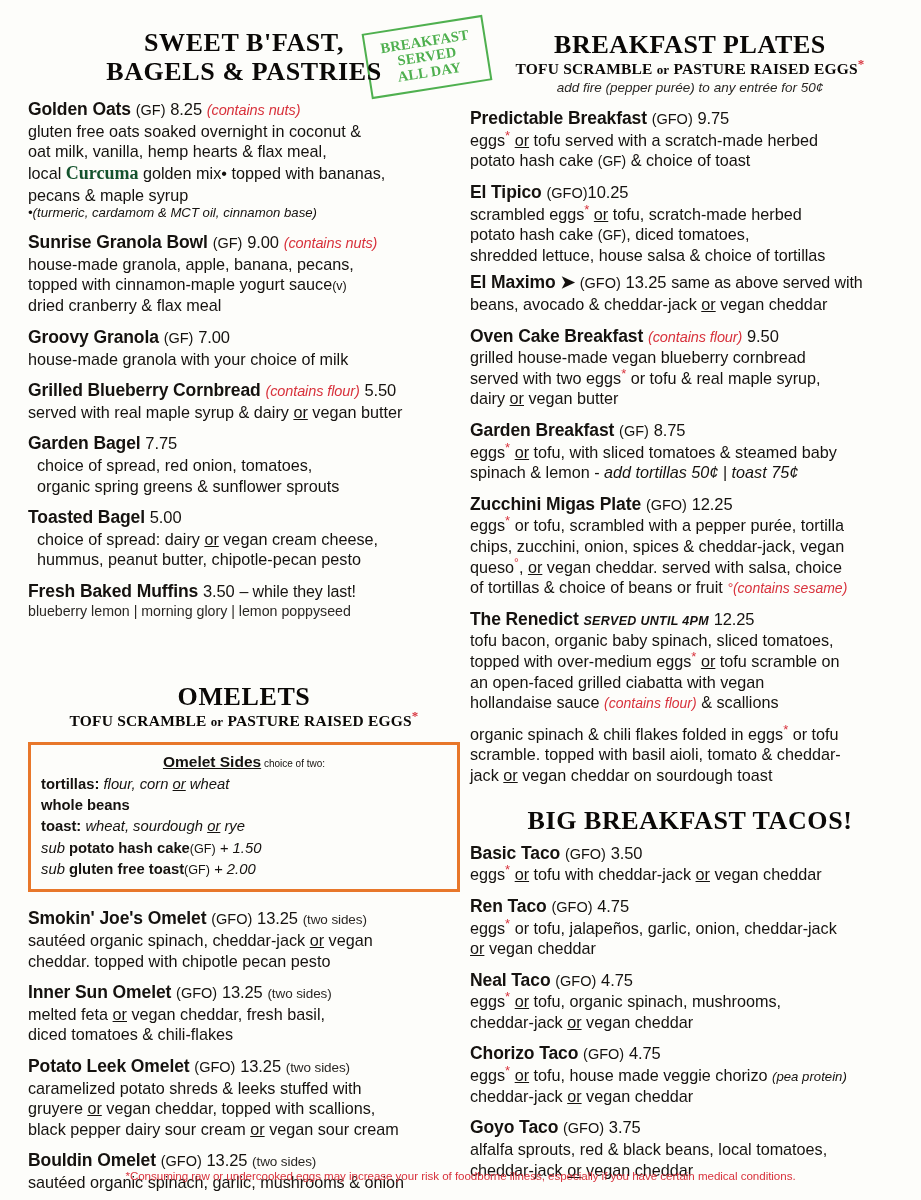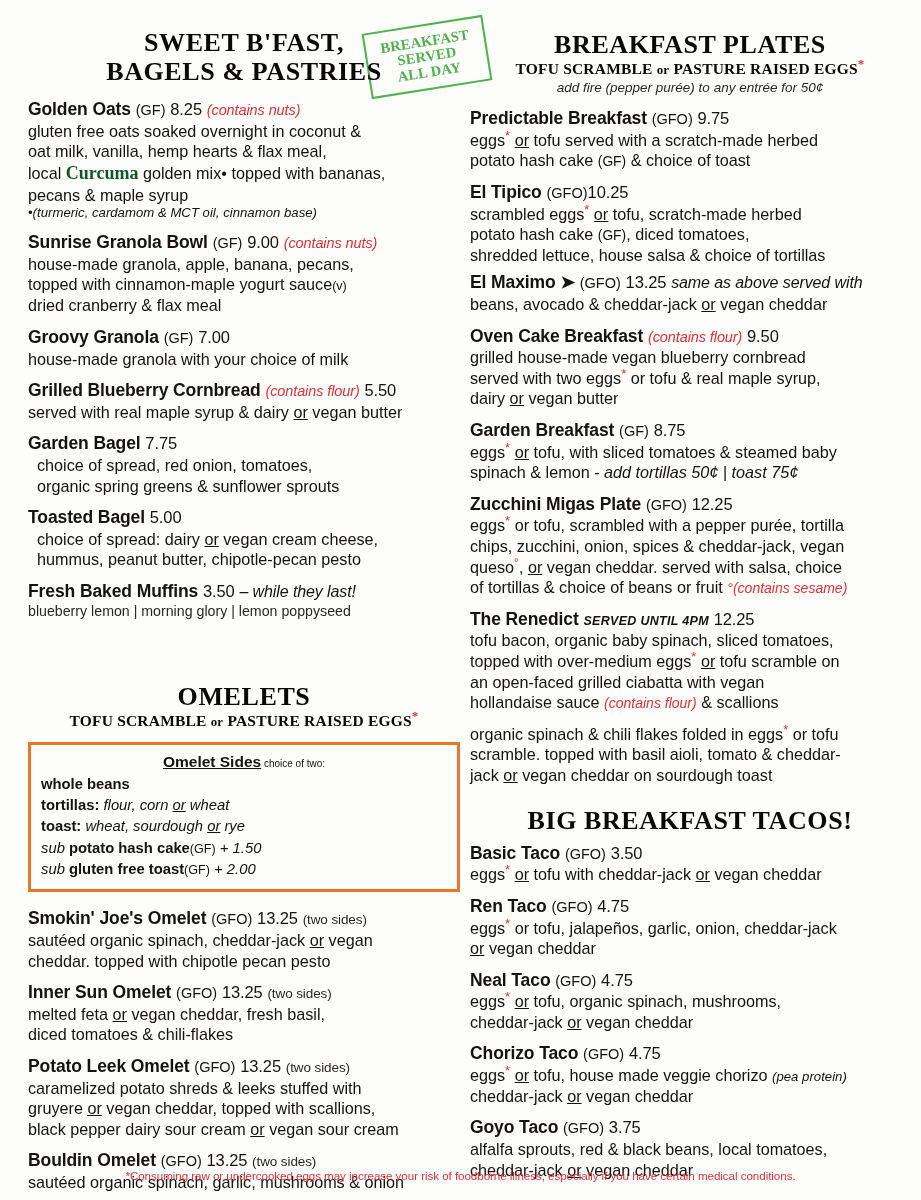--- a/index.html
+++ b/index.html
@@ -88,21 +88,20 @@
     margin-top: 16px;
   }
   .item-name .smallcaps {
     font-weight: 700;
     font-style: italic;
     font-size: 12.5px;
     letter-spacing: 0.3px;
   }
   .item-name .ital {
     font-weight:400;
-    font-style: italic;
     font-size: 16px;
   }
   .item-desc {
     font-size: 16.2px;
     line-height: 1.27;
     color: #15120f;
     margin-top: 1px;
   }
   .item-desc.indent { padding-left: 9px; }
   .item-desc .gf { font-size: 13.8px; }
@@ -302,22 +301,22 @@
     <div class="sect-sub">
       <span>TOFU SCRAMBLE </span><span class="small-or">or</span><span> PASTURE RAISED EGGS</span><span class="sup">*</span>
     </div>
 
     <div class="sides-box">
       <div class="sides-title">
         <b>Omelet Sides</b><span> choice of two:</span>
       </div>
       <div class="sides-cols">
         <div class="sides-col">
+          <div class="side-row"><b>tortillas:</b><span class="it"> flour, corn </span><u class="it">or</u><span class="it"> wheat</span></div>
           <div class="side-row"><b>whole beans</b></div>
-          <div class="side-row"><b>tortillas:</b><span class="it"> flour, corn </span><u class="it">or</u><span class="it"> wheat</span></div>
           <div class="side-row"><b>toast:</b><span class="it"> wheat, sourdough </span><u class="it">or</u><span class="it"> rye</span></div>
           <div class="side-row"><span class="it">sub </span><b>potato hash cake</b><span class="gf">(GF)</span><span class="it"> + 1.50</span></div>
           <div class="side-row"><span class="it">sub </span><b>gluten free toast</b><span class="gf">(GF)</span><span class="it"> + 2.00</span></div>
         </div>
       </div>
     </div>
 
     <div class="item" style="margin-top:16px">
       <div class="item-name">
         <span>Smokin' Joe's Omelet</span>

